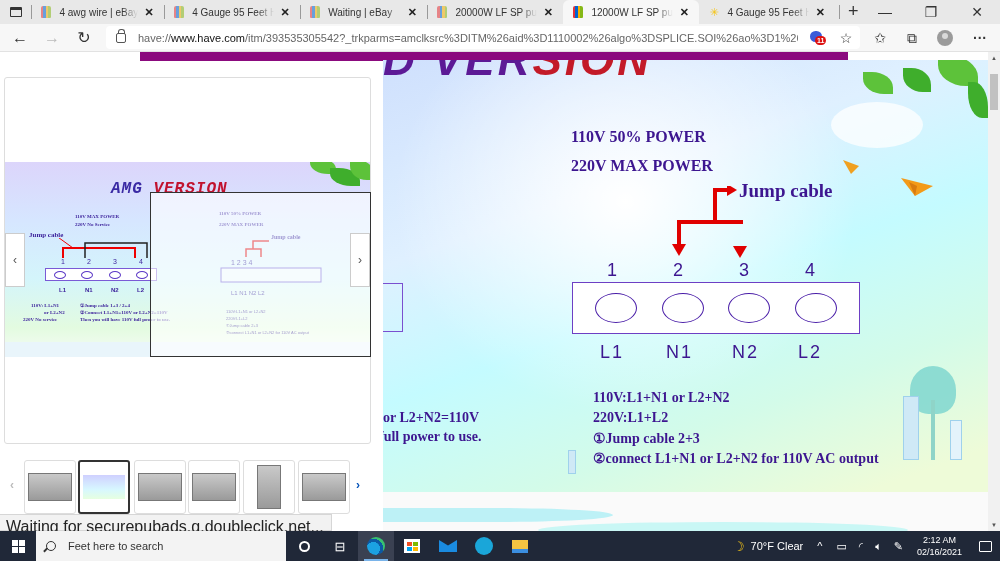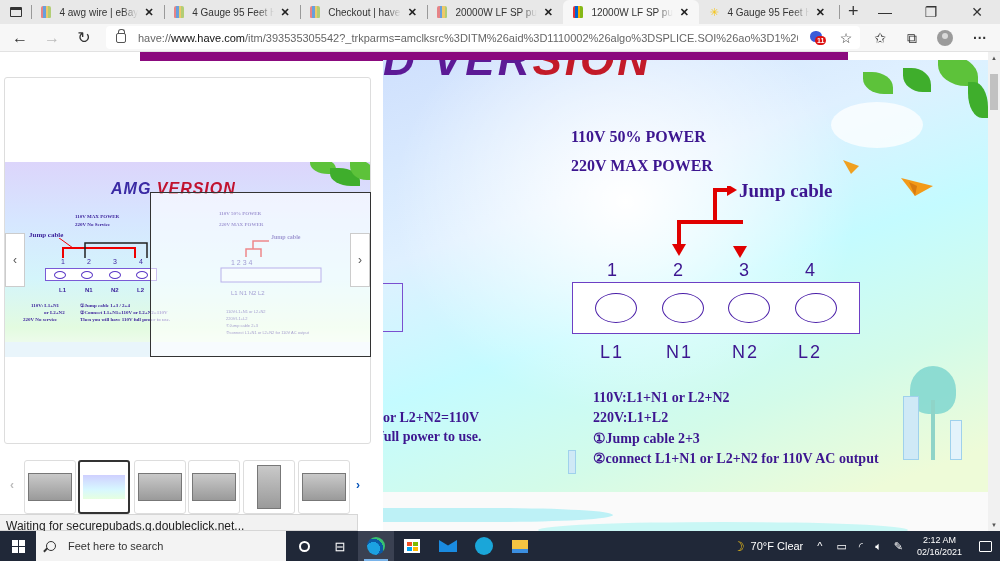--- a/index.html
+++ b/index.html
@@ -38,21 +38,21 @@
   .avatar { width: 16px; height: 16px; border-radius: 50%; background: #9b9b9b; position: relative; overflow: hidden; }
   .avatar::after { content: ""; position: absolute; left: 5px; top: 3px; width: 6px; height: 6px; border-radius: 50%; background: #d9d9d9; }
 
   
   .page { position: absolute; left: 0; top: 52px; width: 1000px; height: 479px; background: #fff; overflow: hidden; }
   .purple-bar { position: absolute; left: 140px; top: 0; width: 708px; height: 9px; background: #8b0a7e; }
 
   .image-frame { position: absolute; left: 4px; top: 25px; width: 367px; height: 367px; border: 1px solid #ddd; border-radius: 3px; background: #fff; }
   .main-img { position: absolute; left: 5px; top: 110px; width: 365px; height: 195px; overflow: hidden;
     background: linear-gradient(180deg, #dcd5fb 0%, #d6e6ff 30%, #d4f5fb 60%, #e3fbe0 85%, #f7fbf7 100%); }
-  .main-img .title { position: absolute; left: 106px; top: 18px; font-size: 16px; font-weight: bold; font-style: italic; letter-spacing: 1px; color: #3a2aa4; font-family: Liberation Sans, sans-serif; }
+  .main-img .title { position: absolute; left: 106px; top: 18px; font-size: 16px; font-weight: bold; font-style: italic; letter-spacing: 1px; color: #3a2aa4; font-family: Liberation Mono, monospace; }
   .main-img .title span { color: #c1122f; }
   .mini { position: absolute; font-family: "Liberation Serif", serif; font-weight: bold; color: #3a1f9a; font-size: 5px; line-height: 7px; white-space: nowrap; }
   .term-mini { position: absolute; height: 13px; border: 1px solid #7a5ad6; background: #fff; display: flex; align-items: center; justify-content: space-around; }
   .term-mini i { display: block; width: 12px; height: 8px; border: 1px solid #5a37c6; border-radius: 50%; }
   .mini-num { position: absolute; font-size: 7px; color: #3a1f9a; }
   .mini-lbl { position: absolute; font-size: 6px; color: #3a1f9a; font-weight: bold; }
   .lens { position: absolute; left: 150px; top: 140px; width: 221px; height: 165px; border: 1px solid #333; background: rgba(255,255,255,.62); }
   .leaf { position: absolute; border-radius: 0 70% 0 70%; background: #5dc23a; }
 
   .arrow-btn { position: absolute; width: 20px; height: 54px; background: #fff; border: 1px solid #ccc; display: flex; align-items: center; justify-content: center; font-size: 12px; color: #555; }
@@ -80,21 +80,21 @@
   .z-lbl { position: absolute; top: 282px; font-size: 18px; color: #3d1690; letter-spacing: 2px; }
   .z-leftbox { position: absolute; left: 0; top: 223px; width: 20px; height: 49px; border: 1.5px solid #7a4fd0; border-left: none; }
   .building { position: absolute; background: #cfe9f6; border: 1px solid #9fd1ec; }
   .tree { position: absolute; background: #7fd6cf; border-radius: 50% 50% 40% 40%; opacity: .85; }
 
   .scrollbar { position: absolute; left: 988px; top: 0; width: 12px; height: 479px; background: #f1f1f1; }
   .scrollbar .up, .scrollbar .down { position: absolute; left: 0; width: 12px; height: 12px; font-size: 6px; text-align: center; line-height: 12px; color: #555; }
   .scrollbar .up { top: 0; } .scrollbar .down { bottom: 0; }
   .scrollbar .thumb-s { position: absolute; left: 2px; top: 22px; width: 8px; height: 36px; background: #c1c1c1; border-radius: 0; }
 
-  .status-bubble { position: absolute; left: 0; top: 514px; height: 17px; padding: 4px 6px; width: 358px; background: #f2f2f2; border: 1px solid #d6d6d6; border-left: none; font-size: 12px; line-height: 15px; color: #222; }
+  .status-bubble { position: absolute; left: 0; top: 514px; height: 17px; padding: 4px 6px; width: 332px; background: #f2f2f2; border: 1px solid #d6d6d6; border-left: none; font-size: 16px; line-height: 15px; color: #222; }
 
   
   .taskbar { position: absolute; left: 0; top: 531px; width: 1000px; height: 30px; background: #202838; display: flex; align-items: center; }
   .start { width: 36px; height: 30px; display: grid; place-items: center; }
   .start .win { width: 13px; height: 13px; display: grid; grid-template-columns: 6px 6px; gap: 1px; }
   .start .win i { background: #fff; display: block; }
   .searchbox { width: 250px; height: 30px; background: #f3f3f3; display: flex; align-items: center; padding-left: 10px; font-size: 11px; color: #333; }
   .searchbox .mag { width: 10px; height: 10px; border: 1.5px solid #333; border-radius: 50%; margin-right: 12px; position: relative; }
   .searchbox .mag::after { content: ""; position: absolute; left: -4px; top: 7px; width: 5px; height: 1.5px; background: #333; transform: rotate(-45deg); }
   .tb-icon { width: 36px; height: 30px; display: flex; align-items: center; justify-content: center; color: #fff; font-size: 12px; position: relative; }
@@ -118,21 +118,21 @@
     <span class="title">4 awg wire | eBay</span>
     <span class="close">✕</span>
   </div>
   <div class="tab">
     <span class="fav"></span>
     <span class="title">4 Gauge 95 Feet High</span>
     <span class="close">✕</span>
   </div>
   <div class="tab">
     <span class="fav"></span>
-    <span class="title">Checkout | have</span>
+    <span class="title">Waiting | eBay</span>
     <span class="close">✕</span>
   </div>
   <div class="tab">
     <span class="fav"></span>
     <span class="title">20000W LF SP pure si</span>
     <span class="close">✕</span>
   </div>
   <div class="tab active">
     <span class="fav"></span>
     <span class="title">12000W LF SP pure si</span>

